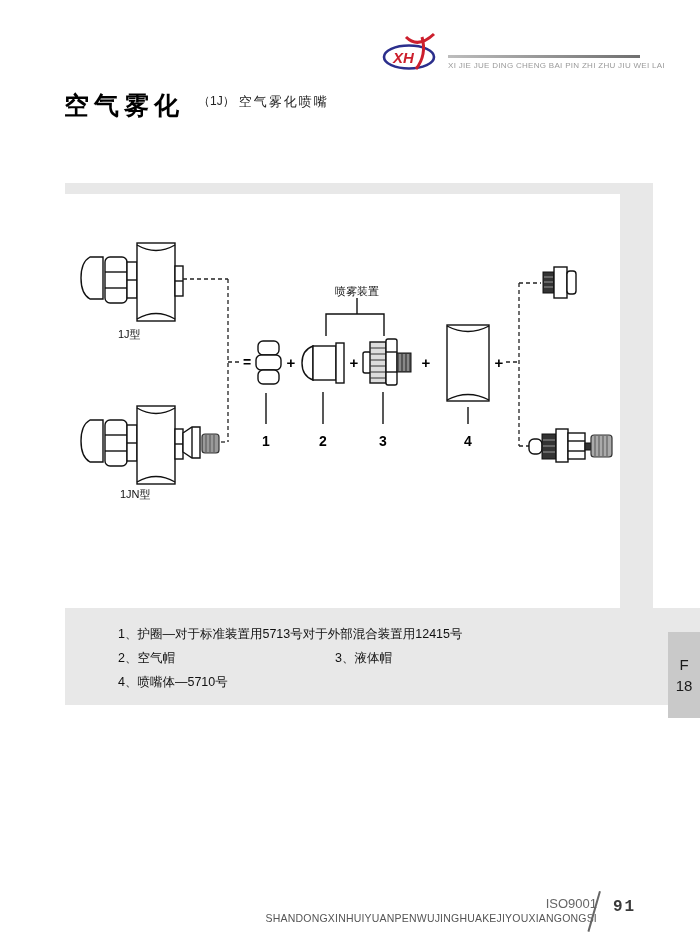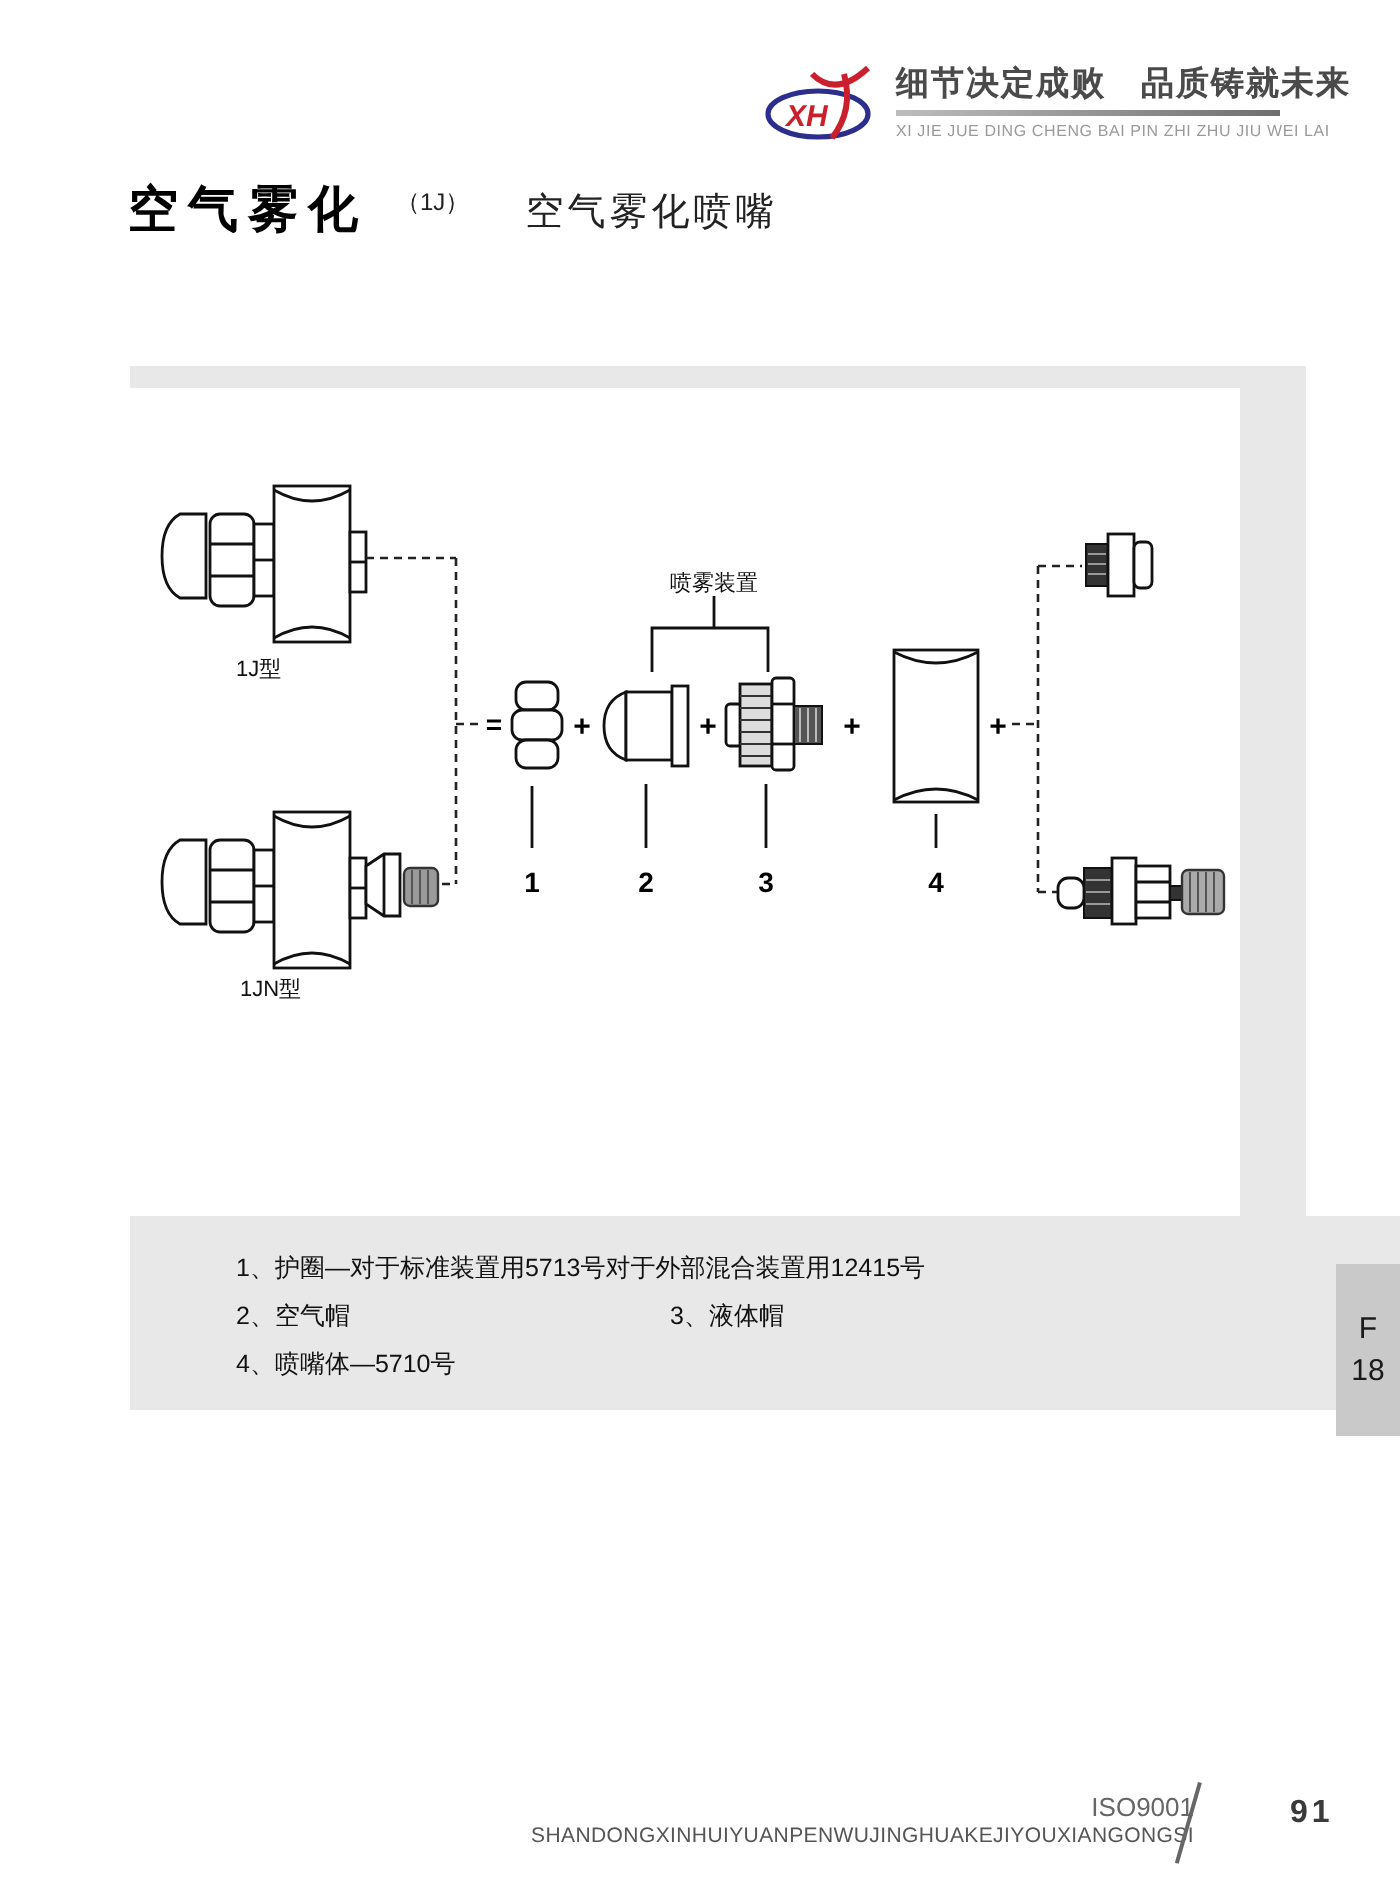--- a/index.html
+++ b/index.html
@@ -12,41 +12,41 @@
   .slogan{position:absolute;left:448px;top:31px;width:200px;font-size:16.5px;font-weight:bold;
     color:#4a4a4a;letter-spacing:1px;white-space:nowrap;}
   .slogan-divider{position:absolute;left:448px;top:55px;width:192px;height:3px;
     background:linear-gradient(90deg,#bdbdbd,#6f6f6f);}
   .pinyin{position:absolute;left:448px;top:61px;width:200px;font-size:8px;color:#9a9a9a;
     letter-spacing:0.3px;white-space:nowrap;}
   
   .title-row{position:absolute;left:64px;top:93px;display:flex;align-items:flex-start;}
   .title-main{font-size:25px;font-weight:bold;letter-spacing:5px;color:#000;line-height:1;}
   .title-model{font-size:12px;color:#222;margin-left:14px;padding-bottom:3px;}
-  .title-sub{font-size:19px;color:#222;margin-left:28px;padding-bottom:3px;letter-spacing:2px;}
+  .title-sub{font-size:13px;color:#222;margin-left:4px;padding-bottom:3px;letter-spacing:2px;}
   
   .panel-top-bar{position:absolute;left:65px;top:183px;width:588px;height:11px;background:#e8e8e8;}
   .panel-right-band{position:absolute;left:620px;top:183px;width:33px;height:425px;background:#e8e8e8;}
   .notes-panel{position:absolute;left:65px;top:608px;width:688px;height:97px;background:#e8e8e8;
     box-sizing:border-box;padding:14px 0 0 53px;font-size:12.5px;color:#111;}
   .note-line{height:24px;line-height:24px;position:relative;white-space:nowrap;}
   .note-line .note-col2{position:absolute;left:217px;top:0;}
   
   .diagram-svg{position:absolute;left:65px;top:194px;width:556px;height:414px;}
   
   .side-tab{position:absolute;left:668px;top:632px;width:32px;height:86px;background:#c9c9c9;
     text-align:center;box-sizing:border-box;padding-top:22px;color:#1a1a1a;}
   .side-tab div{font-size:15px;line-height:21px;}
   
   .footer-block{position:absolute;right:103px;top:896px;text-align:right;}
   .footer-iso{font-size:13px;color:#666;line-height:15px;}
   .footer-company{font-size:10.5px;color:#555;letter-spacing:0.2px;line-height:14px;}
   .footer-slash{position:absolute;left:599px;top:891px;width:2px;height:42px;background:#666;
     transform:rotate(16deg);transform-origin:top left;}
-  .footer-page{position:absolute;left:645px;top:898px;font-family:Liberation Sans, sans-serif;
+  .footer-page{position:absolute;left:613px;top:898px;font-family:Liberation Mono, monospace;
     font-weight:bold;font-size:16px;color:#3a3a3a;letter-spacing:2px;}
   
   .ln{stroke:#111;stroke-width:1.4;fill:#fff;}
   .lnf{stroke:#111;stroke-width:1.4;fill:none;}
   .dash{stroke:#222;stroke-width:1.3;fill:none;stroke-dasharray:4 3;}
   .dark{fill:#333;stroke:#111;stroke-width:1;}
   .svg-label{font-size:11px;fill:#111;}
   .svg-num{font-size:14px;font-weight:bold;fill:#000;}
   .svg-plus{font-size:15px;font-weight:bold;fill:#000;}
 </style>
@@ -54,21 +54,20 @@
 <body>
 
 <div class="page">
 
   <svg class="logo-svg" viewBox="0 0 62 48">
     <ellipse cx="27" cy="32" rx="25" ry="11.5" fill="none" stroke="#2b2e8c" stroke-width="2.6"></ellipse>
     <path d="M 24,12 Q 36,24 52,9" fill="none" stroke="#cc1f2d" stroke-width="3"></path>
     <path d="M 34,44 Q 45,30 40,12" fill="none" stroke="#cc1f2d" stroke-width="3"></path>
     <text x="11" y="38" font-size="15" font-weight="bold" font-style="italic" fill="#cc1f2d">XH</text>
   </svg>
-  <div class="slogan">细节决定成败　品质铸就未来</div>
   <div class="slogan-divider"></div>
   <div class="pinyin">XI JIE JUE DING CHENG BAI   PIN ZHI ZHU JIU WEI LAI</div>
 
   <div class="title-row">
     <span class="title-main">空气雾化</span>
     <span class="title-model">（1J）</span>
     <span class="title-sub">空气雾化喷嘴</span>
   </div>
 
   <div class="panel-top-bar"></div>

